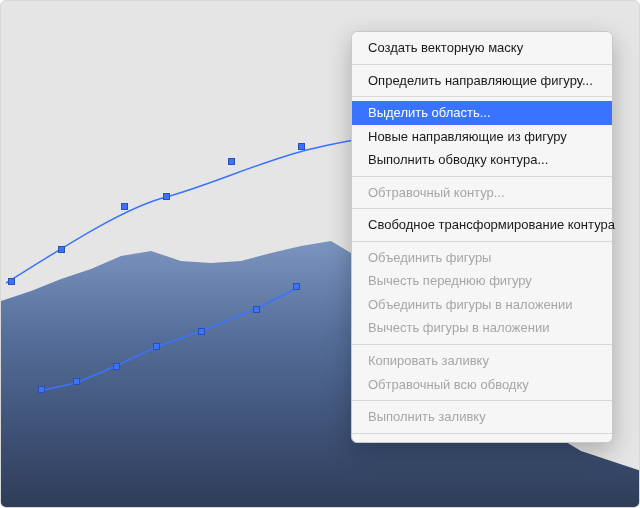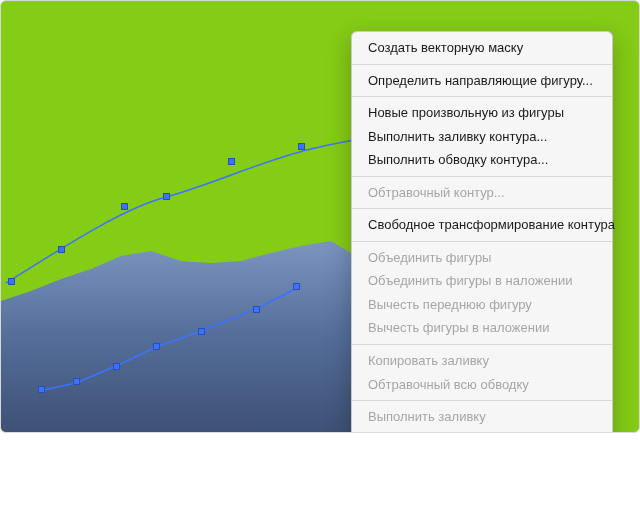--- a/index.html
+++ b/index.html
@@ -8,22 +8,22 @@
     width: 640px;
     height: 508px;
     overflow: hidden;
     font-family: -apple-system, "Helvetica Neue", Arial, sans-serif;
     font-size: 13px;
     background: #fff;
   }
   .stage {
     position: relative;
     width: 640px;
-    height: 433px;
-    background: #84cc16;
+    height: 508px;
+    background: #e5e5e5;
     border: 1px solid #d8d8d8;
     box-sizing: border-box;
     border-radius: 6px;
     overflow: hidden;
   }
   .shape-fill {
     position: absolute;
     left: 0; top: 0;
     width: 640px;
     height: 508px;
@@ -110,31 +110,31 @@
       <div class="anchor" style="left: 197px; top: 327px;"></div>
       <div class="anchor" style="left: 252px; top: 305px;"></div>
       <div class="anchor" style="left: 292px; top: 282px;"></div>
     </div>
 
   <div class="context-menu" id="ctx">
       <div class="menu-item">Создать векторную маску</div>
       <hr class="menu-sep">
       <div class="menu-item">Определить направляющие фигуру...</div>
       <hr class="menu-sep">
-      <div class="menu-item">Новые произвольную из фигуры</div>
-      <div class="menu-item">Выполнить заливку контура...</div>
+      <div class="menu-item highlight">Выделить область...</div>
+      <div class="menu-item">Новые направляющие из фигуру</div>
       <div class="menu-item">Выполнить обводку контура...</div>
       <hr class="menu-sep">
       <div class="menu-item disabled">Обтравочный контур...</div>
       <hr class="menu-sep">
       <div class="menu-item">Свободное трансформирование контура</div>
       <hr class="menu-sep">
       <div class="menu-item disabled">Объединить фигуры</div>
+      <div class="menu-item disabled">Вычесть переднюю фигуру</div>
       <div class="menu-item disabled">Объединить фигуры в наложении</div>
-      <div class="menu-item disabled">Вычесть переднюю фигуру</div>
       <div class="menu-item disabled">Вычесть фигуры в наложении</div>
       <hr class="menu-sep">
       <div class="menu-item disabled">Копировать заливку</div>
       <div class="menu-item disabled">Обтравочный всю обводку</div>
       <hr class="menu-sep">
       <div class="menu-item disabled">Выполнить заливку</div>
       <hr class="menu-sep">
     </div>
 
 </div>

